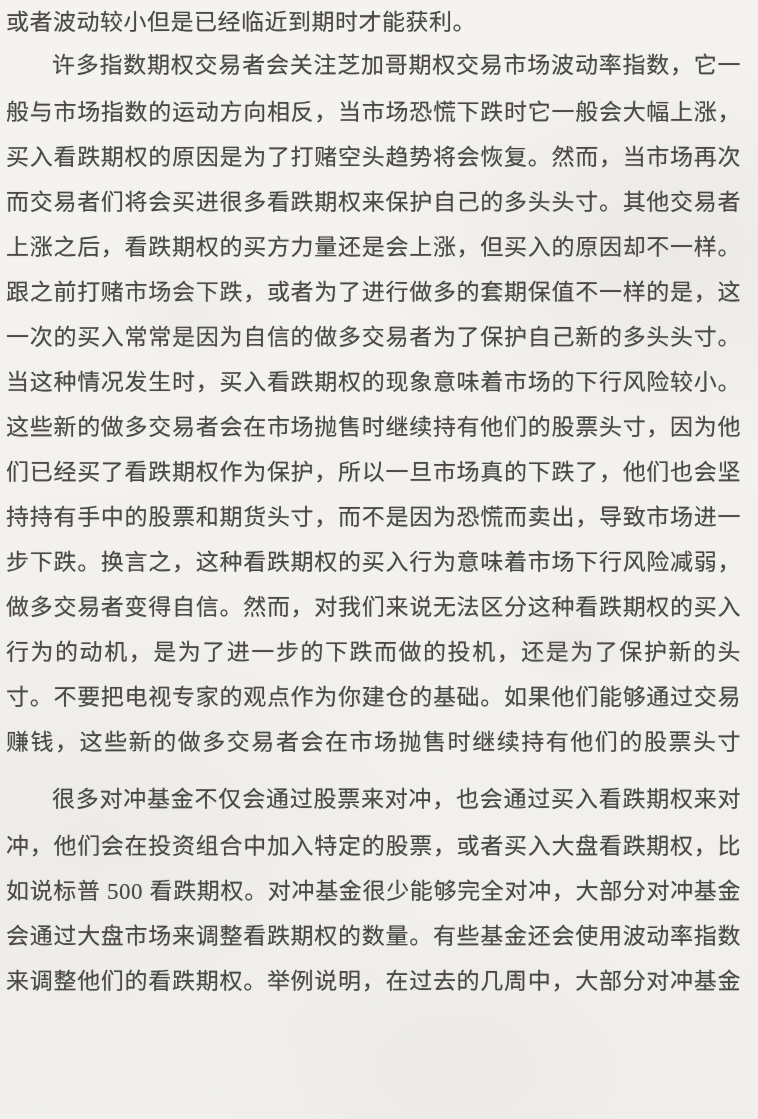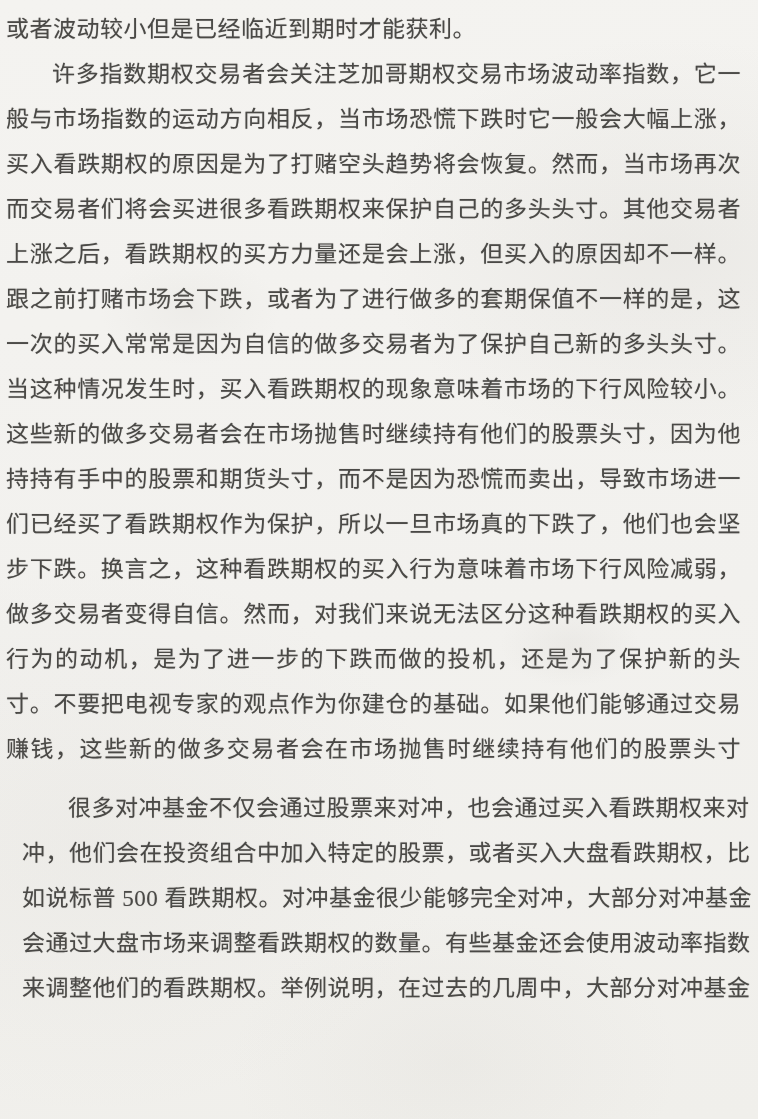--- a/index.html
+++ b/index.html
@@ -15,21 +15,21 @@
       radial-gradient(ellipse 500px 380px at 12% 75%, rgba(196,192,185,0.10), transparent 72%),
       radial-gradient(ellipse 300px 200px at 60% 95%, rgba(190,186,179,0.10), transparent 75%),
       linear-gradient(175deg, #f4f3f0 0%, #f2f1ee 55%, #f0efeb 100%);
     font-family: "Liberation Serif", "DejaVu Serif", serif;
   }
   .page {
     position: relative;
     box-sizing: border-box;
     width: 758px;
     height: 1119px;
-    padding: 7px 17px 0 6px;
+    padding: 0 17px 0 6px;
     color: #4a4946;
   }
   
   .page::before {
     content: "";
     position: absolute;
     left: 470px; top: 585px;
     width: 200px; height: 120px;
     background: radial-gradient(ellipse closest-side, rgba(170,166,158,0.10), transparent 70%);
     pointer-events: none;
@@ -40,39 +40,39 @@
     left: 60px; top: 230px;
     width: 260px; height: 160px;
     background: radial-gradient(ellipse closest-side, rgba(175,171,163,0.08), transparent 70%);
     pointer-events: none;
   }
   .para {
     margin: 0;
   }
   .para.spaced {
     margin-top: 14px;
-    margin-left: 16px;
   }
   .line {
     display: block;
     height: 45px;
     line-height: 45px;
     font-size: 23px;
     letter-spacing: 0.5px;
     white-space: nowrap;
     text-align: justify;
     text-align-last: justify;
     text-shadow: 0 0 1px rgba(74,73,70,0.40);
   }
   .line.short {
     text-align: left;
     text-align-last: left;
   }
   .line.indent {
     text-indent: 2em;
+    font-family: Liberation Mono, monospace;
   }
 </style>
 </head>
 <body>
 
 <div class="page">
 
   <p class="para">
     <span class="line short">或者波动较小但是已经临近到期时才能获利。</span>
   </p>
@@ -80,22 +80,22 @@
   <p class="para">
     <span class="line indent">许多指数期权交易者会关注芝加哥期权交易市场波动率指数，它一</span>
     <span class="line">般与市场指数的运动方向相反，当市场恐慌下跌时它一般会大幅上涨，</span>
     <span class="line">买入看跌期权的原因是为了打赌空头趋势将会恢复。然而，当市场再次</span>
     <span class="line">而交易者们将会买进很多看跌期权来保护自己的多头头寸。其他交易者</span>
     <span class="line">上涨之后，看跌期权的买方力量还是会上涨，但买入的原因却不一样。</span>
     <span class="line">跟之前打赌市场会下跌，或者为了进行做多的套期保值不一样的是，这</span>
     <span class="line">一次的买入常常是因为自信的做多交易者为了保护自己新的多头头寸。</span>
     <span class="line">当这种情况发生时，买入看跌期权的现象意味着市场的下行风险较小。</span>
     <span class="line">这些新的做多交易者会在市场抛售时继续持有他们的股票头寸，因为他</span>
+    <span class="line">们已经买了看跌期权作为保护，所以一旦市场真的下跌了，他们也会坚</span>
     <span class="line">持持有手中的股票和期货头寸，而不是因为恐慌而卖出，导致市场进一</span>
-    <span class="line">们已经买了看跌期权作为保护，所以一旦市场真的下跌了，他们也会坚</span>
     <span class="line">步下跌。换言之，这种看跌期权的买入行为意味着市场下行风险减弱，</span>
     <span class="line">做多交易者变得自信。然而，对我们来说无法区分这种看跌期权的买入</span>
     <span class="line">行为的动机，是为了进一步的下跌而做的投机，还是为了保护新的头</span>
     <span class="line">寸。不要把电视专家的观点作为你建仓的基础。如果他们能够通过交易</span>
     <span class="line">赚钱，这些新的做多交易者会在市场抛售时继续持有他们的股票头寸</span>
   </p>
 
   <p class="para spaced">
     <span class="line indent">很多对冲基金不仅会通过股票来对冲，也会通过买入看跌期权来对</span>
     <span class="line">冲，他们会在投资组合中加入特定的股票，或者买入大盘看跌期权，比</span>

